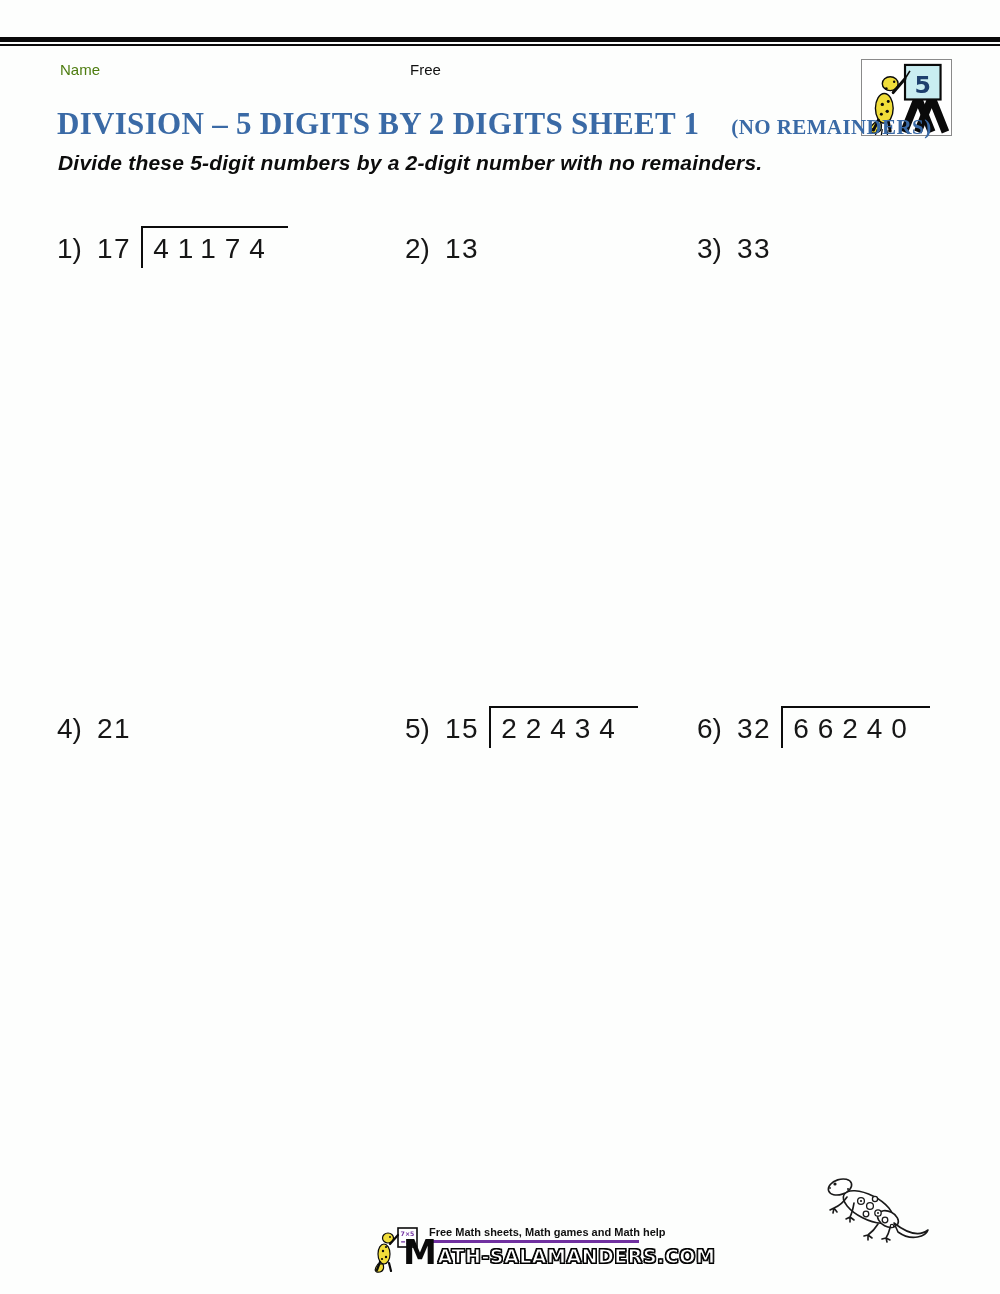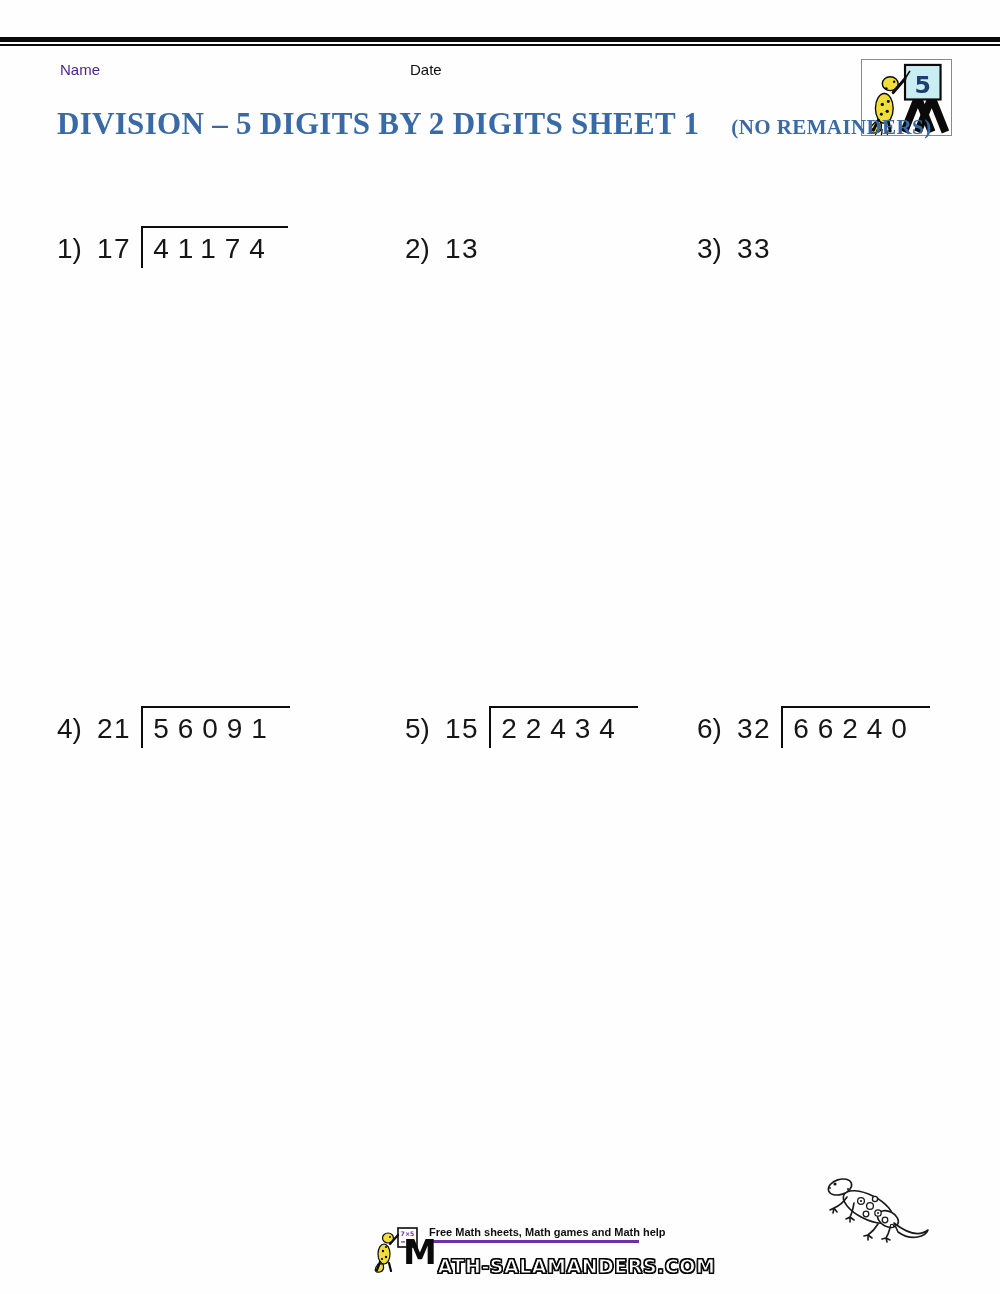--- a/index.html
+++ b/index.html
@@ -7,21 +7,21 @@
   .page {
     position:relative; width:1000px; height:1294px; margin:0 auto;
     background:#fdfefd; overflow:hidden;
   }
   
   .top-rule { position:absolute; top:37px; left:0; width:1000px; }
   .top-rule .thick { height:5px; background:#0a0a0a; }
   .top-rule .gap   { height:2px; background:transparent; }
   .top-rule .thin  { height:2px; background:#0a0a0a; }
 
-  .name-label { position:absolute; left:60px; top:61px; font-size:15px; color:#4c1d95; }
+  .name-label { position:absolute; left:60px; top:61px; font-size:15px; color:#4d7c0f; }
   .date-label { position:absolute; left:410px; top:61px; font-size:15px; color:#101010; }
 
   .badge-box {
     position:absolute; left:861px; top:59px; width:91px; height:77px;
     border:1px solid #8a8a8a; background:#ffffff; box-sizing:border-box;
   }
 
   .title-line {
     position:absolute; left:57px; top:106px; white-space:nowrap;
     font-family:"Liberation Serif", serif; font-weight:600;
@@ -67,38 +67,38 @@
   .wordmark-initial {
     font-family:"DejaVu Sans", sans-serif; font-weight:900; font-size:34px;
     line-height:24px; color:#0a0a0a; position:relative; top:-4px; margin-left:-22px;
     letter-spacing:0;
   }
   .wordmark-rest {
     font-family:"DejaVu Sans", sans-serif; font-weight:700; font-size:19px;
     line-height:22px; color:#ffffff; letter-spacing:0.5px; white-space:nowrap;
     -webkit-text-stroke:1px #000;
     text-shadow:-1px -1px 0 #000, 1px -1px 0 #000, -1px 1px 0 #000, 1px 1px 0 #000;
-    margin-left:1px; margin-top:11px;
+    margin-left:1px; margin-top:1px;
   }
 
   .gecko { position:absolute; left:820px; top:1172px; width:115px; height:75px; }
 </style>
 </head>
 <body>
 
 <div class="page">
 
   <div class="top-rule">
     <div class="thick"></div>
     <div class="gap"></div>
     <div class="thin"></div>
   </div>
 
   <div class="name-label">Name</div>
-  <div class="date-label">Date</div>
+  <div class="date-label">Free</div>
 
   <div class="badge-box">
     <svg viewBox="0 0 89 76" width="89" height="75">
 
       <path d="M42,73 L56,38 L70,73" fill="none" stroke="#0a0a0a" stroke-width="8"></path>
       <path d="M56,73 L70,38 L84,73" fill="none" stroke="#0a0a0a" stroke-width="8"></path>
 
       <rect x="43" y="5" width="36" height="35" fill="#c9edf1" stroke="#0a0a0a" stroke-width="2.2"></rect>
       <text x="61" y="33" font-family="DejaVu Sans, sans-serif" font-size="24" font-weight="bold" fill="#1d3f6e" text-anchor="middle">5</text>
 
@@ -116,20 +116,21 @@
       <circle cx="32" cy="22" r="1.2" fill="#0a0a0a"></circle>
       <path d="M8,75 l2,-6 M13,76 l2,-6 M19,76 l1,-6 M25,76 l1,-5" stroke="#0a0a0a" stroke-width="1.3"></path>
     </svg>
   </div>
 
   <div class="title-line">
     <span>DIVISION – 5 DIGITS BY 2 DIGITS SHEET 1</span>
     <span class="title-suffix">(NO REMAINDERS)</span>
   </div>
 
+  <div class="subtitle">Divide these 5-digit numbers by a 2-digit number with no remainders.</div>
 
   <div class="problem p1">
     <span class="pnum">1)</span>
     <span class="divisor">17</span>
     <div class="dividend-box">
       <span class="dividend">41174</span>
     </div>
   </div>
 
   <div class="problem p2">
@@ -138,23 +139,20 @@
   </div>
 
   <div class="problem p3">
     <span class="pnum">3)</span>
     <span class="divisor">33</span>
   </div>
 
   <div class="problem p4">
     <span class="pnum">4)</span>
     <span class="divisor">21</span>
-    <div class="dividend-box">
-      <span class="dividend">56091</span>
-    </div>
   </div>
 
   <div class="problem p5">
     <span class="pnum">5)</span>
     <span class="divisor">15</span>
     <div class="dividend-box">
       <span class="dividend">22434</span>
     </div>
   </div>
 

